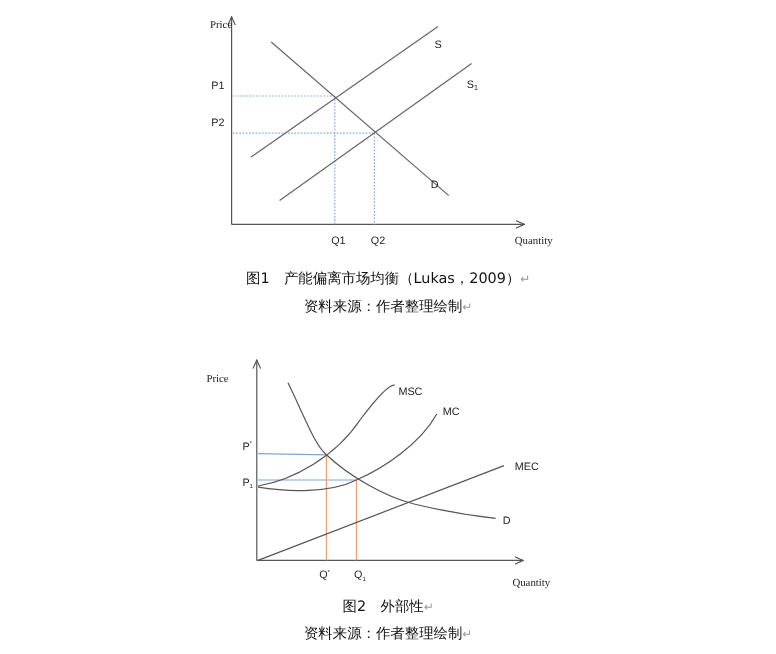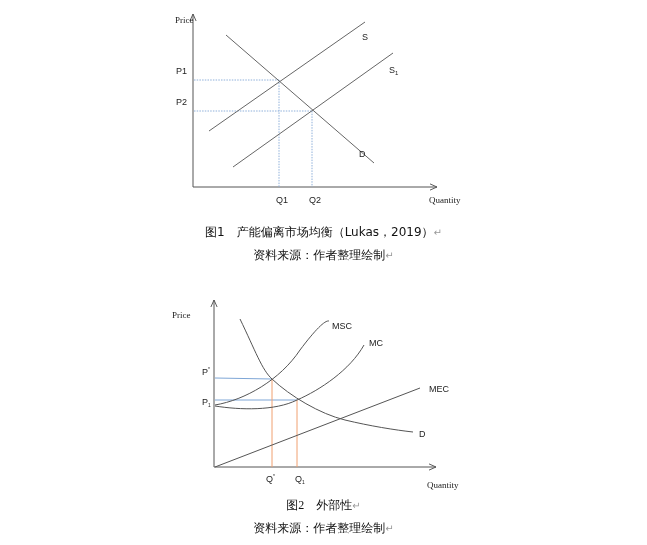--- a/index.html
+++ b/index.html
@@ -70,24 +70,24 @@
     <text class="lbl" x="266" y="482"><tspan>Q</tspan><tspan font-size="5" dy="-4">*</tspan></text>
     <text class="lbl" x="295" y="482"><tspan>Q</tspan><tspan font-size="5" dy="2">1</tspan></text>
     <text class="lbl" x="332" y="329">MSC</text>
     <text class="lbl" x="369" y="346">MC</text>
     <text class="lbl" x="429" y="392">MEC</text>
     <text class="lbl" x="419" y="437">D</text>
   </g>
 </svg>
 
 <div class="cap" style="top:224px;">
-  <span>图1　产能偏离市场均衡（Lukas，2019）</span><span class="ret">↵</span>
+  <span>图1　产能偏离市场均衡（Lukas，2009）</span><span class="ret">↵</span>
 </div>
 <div class="cap" style="top:247px;">
   <span>资料来源：作者整理绘制</span><span class="ret">↵</span>
 </div>
 
-<div class="cap" style="top:497px;font-family:Liberation Serif, serif;">
+<div class="cap" style="top:497px;">
   <span>图2　外部性</span><span class="ret">↵</span>
 </div>
 <div class="cap" style="top:520px;">
   <span>资料来源：作者整理绘制</span><span class="ret">↵</span>
 </div>
 
 </body></html>

